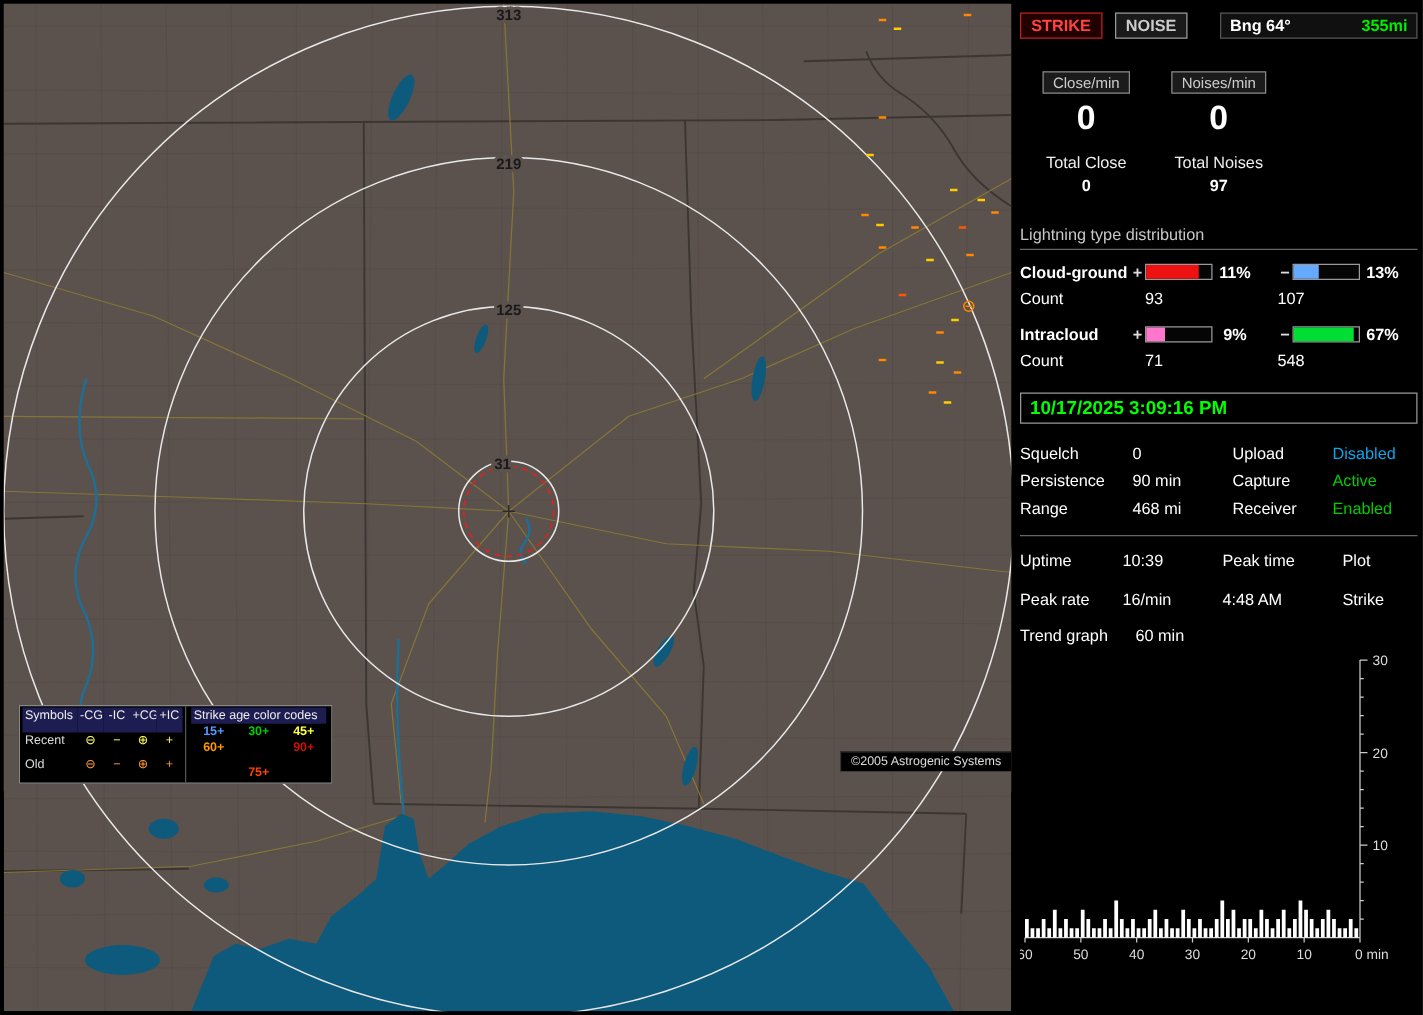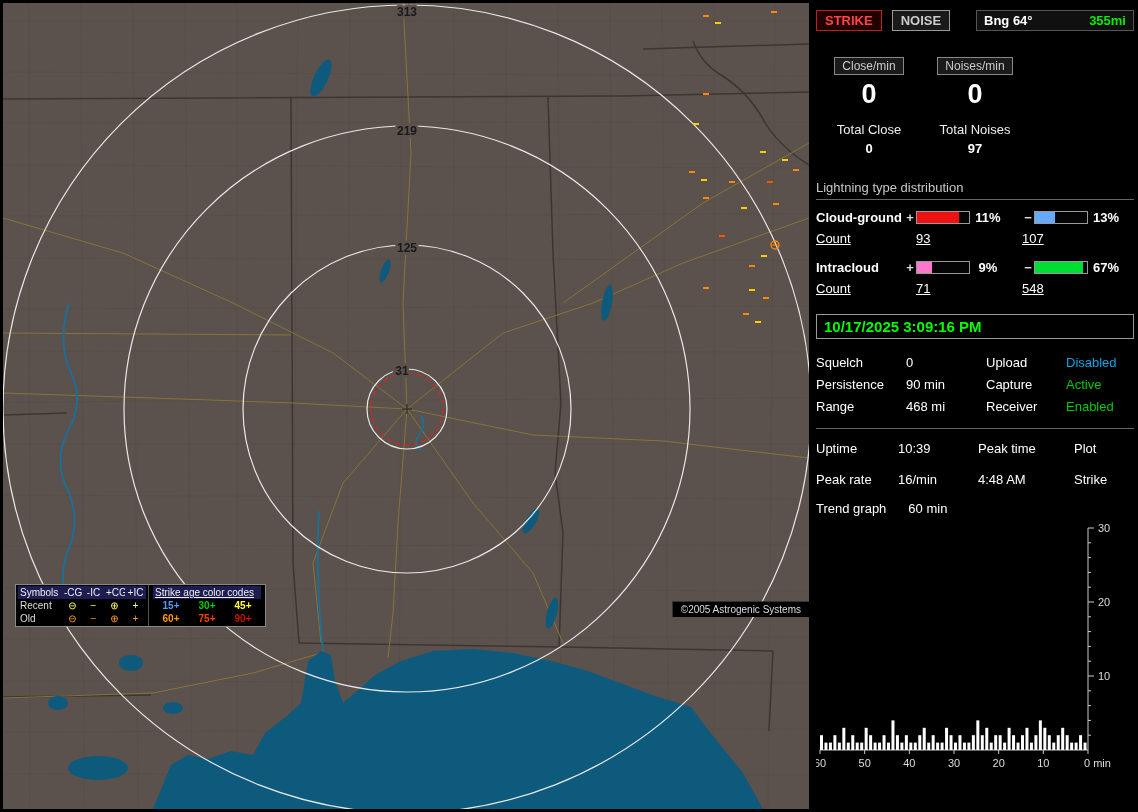--- a/index.html
+++ b/index.html
@@ -7,21 +7,21 @@
        font-family:"Liberation Sans",sans-serif;color:#fff;-webkit-font-smoothing:antialiased;}
 
   
   #map-wrap{position:absolute;left:3px;top:3px;width:806px;height:630px;background:#5b514d;}
   #map-svg{display:block;}
   #legend-box{position:absolute;left:12px;bottom:6px;background:#000;border:1px solid #888;
               font-size:10px;color:#ddd;display:flex;line-height:13px;}
   .leg-left{display:grid;grid-template-columns:44px 21px 21px 21px 21px;padding:1px 2px;border-right:1px solid #555;}
   .leg-right{display:grid;grid-template-columns:36px 36px 36px;padding:1px 4px;}
   .leg-head{background:#1d1d52;color:#eee;white-space:nowrap;padding:0 2px;}
-  .leg-right .leg-head{grid-column:1 / span 3;text-decoration:underline;}
+  .leg-right .leg-head{grid-column:1 / span 3;}
   .leg-cell{text-align:center;}
   .leg-rowlab{text-align:left;padding-left:2px;}
   .age{font-weight:bold;text-align:center;}
   #copyright{position:absolute;right:0;bottom:16px;background:#000000;color:#ddd;font-size:10px;
              padding:2px 8px;border-top:1px solid #333;border-left:1px solid #333;}
 
   
   #sidebar{position:absolute;left:816px;top:10px;width:318px;font-size:13px;}
   .topbar{display:flex;align-items:center;gap:10px;}
   .btn{font-family:"Liberation Sans",sans-serif;font-size:13px;font-weight:bold;
@@ -41,21 +41,21 @@
 
   .dist-title{color:#c8c8c8;margin-top:24px;}
   hr{border:none;border-top:1px solid #666;margin:4px 0 10px 0;}
   .dist-row{display:grid;grid-template-columns:88px 12px 54px 40px 12px 12px 54px 40px;
             align-items:center;margin-top:8px;}
   .dist-label{font-weight:bold;}
   .sign{text-align:center;color:#ddd;font-weight:bold;}
   .bar{height:11px;border:1px solid #999;background:#050505;}
   .bar .fill{height:100%;}
   .pct{font-weight:bold;text-align:center;padding-right:4px;}
-  .count-row{display:grid;grid-template-columns:88px 12px 94px 12px 112px;margin-top:6px;text-decoration:underline;}
+  .count-row{display:grid;grid-template-columns:88px 12px 94px 12px 112px;margin-top:6px;}
 
   .date-box{margin-top:18px;border:1px solid #999;padding:3px 7px;color:#00ff00;
             font-weight:bold;font-size:15px;}
 
   .status-grid{display:grid;grid-template-columns:90px 80px 80px 68px;row-gap:7px;margin-top:16px;}
 
   .hr2{border:none;border-top:1px solid #666;margin:14px 0 12px 0;}
   .stats-grid{display:grid;grid-template-columns:82px 80px 96px 60px;row-gap:16px;}
   .trend-row{margin-top:14px;display:flex;}
   .trend-row .val{margin-left:22px;}
@@ -218,21 +218,21 @@
       <div class="leg-cell" style="color: rgb(255, 153, 51);">−</div>
       <div class="leg-cell" style="color: rgb(255, 153, 51);">⊕</div>
       <div class="leg-cell" style="color: rgb(255, 153, 51);">+</div>
     </div>
     <div class="leg-right">
       <div class="leg-head">Strike age color codes</div>
       <div class="age" style="color: rgb(85, 153, 255);">15+</div>
       <div class="age" style="color: rgb(0, 204, 0);">30+</div>
       <div class="age" style="color: rgb(255, 255, 68);">45+</div>
       <div class="age" style="color: rgb(255, 153, 0);">60+</div>
-      <div class="age" style="color: rgb(255, 68, 0);">75+</div>
+      <div class="age" style="color: rgb(255, 68, 0); margin-top: 20px;">75+</div>
       <div class="age" style="color: rgb(204, 17, 0);">90+</div>
     </div>
   </div>
 
   <div id="copyright">©2005 Astrogenic Systems</div>
 </div>
 
 <div id="sidebar">
 
   <div class="topbar">

